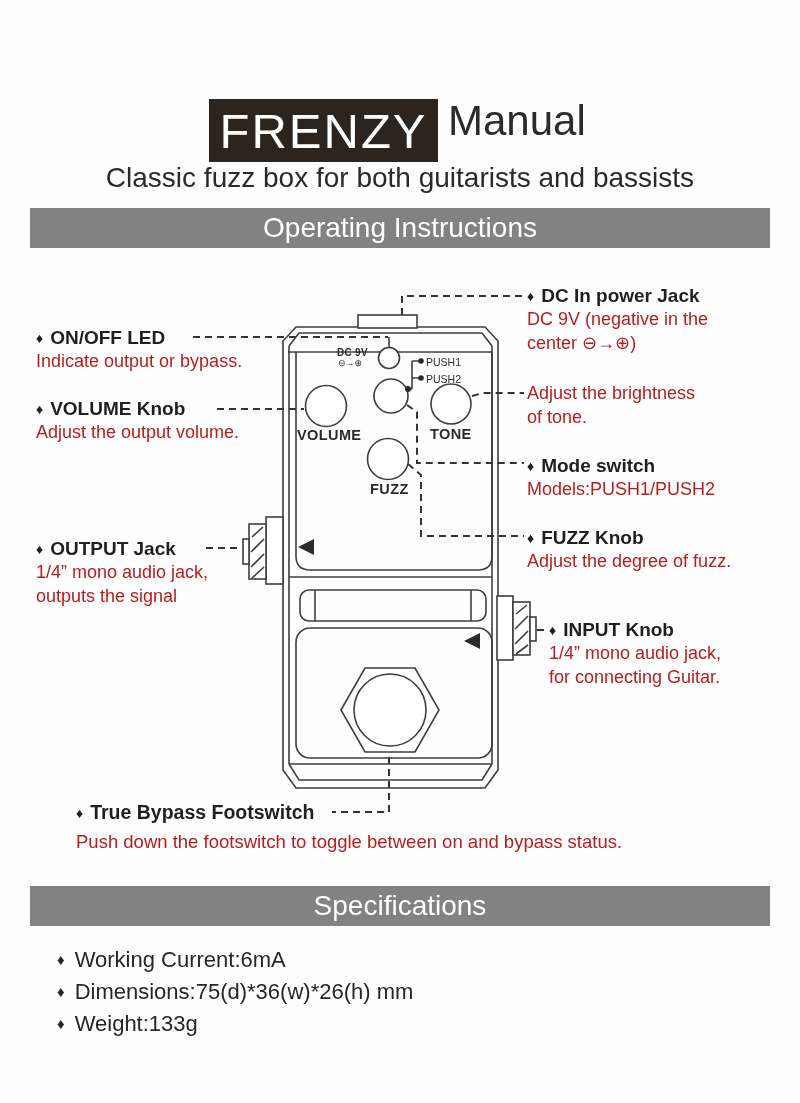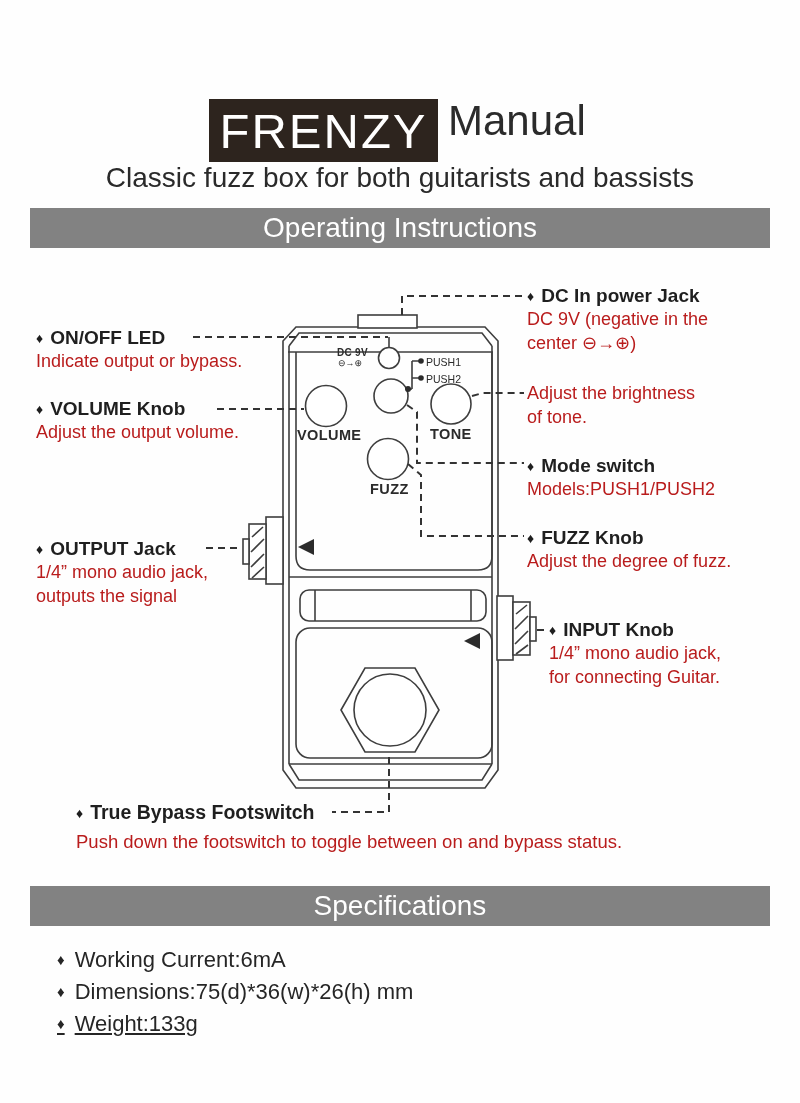--- a/index.html
+++ b/index.html
@@ -202,17 +202,17 @@
     <div class="co-title"><span class="dia">♦</span><span>True Bypass Footswitch</span></div>
     <div class="co-desc">Push down the footswitch to toggle between on and bypass status.</div>
   </div>
 
   <div class="spec-row" style="top:947px;">
     <span class="dia">♦</span><span>Working Current:6mA</span>
   </div>
   <div class="spec-row" style="top:979px;">
     <span class="dia">♦</span><span>Dimensions:75(d)*36(w)*26(h) mm</span>
   </div>
-  <div class="spec-row" style="top:1011px;text-decoration:underline;">
+  <div class="spec-row" style="top:1011px;">
     <span class="dia">♦</span><span>Weight:133g</span>
   </div>
 
 </div>
 
 </body></html>

